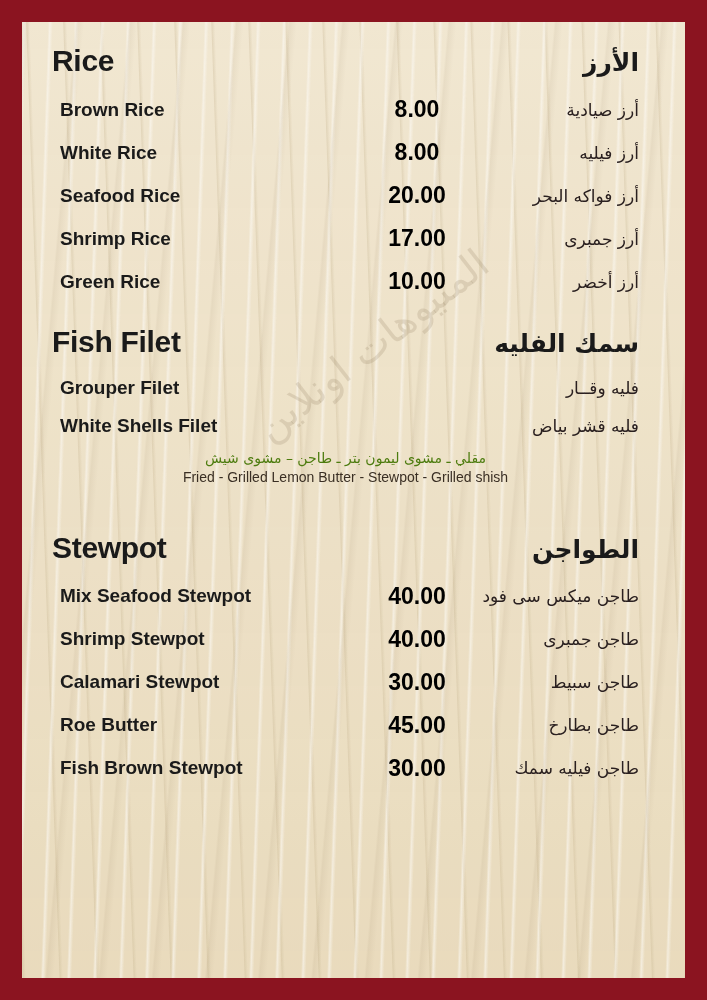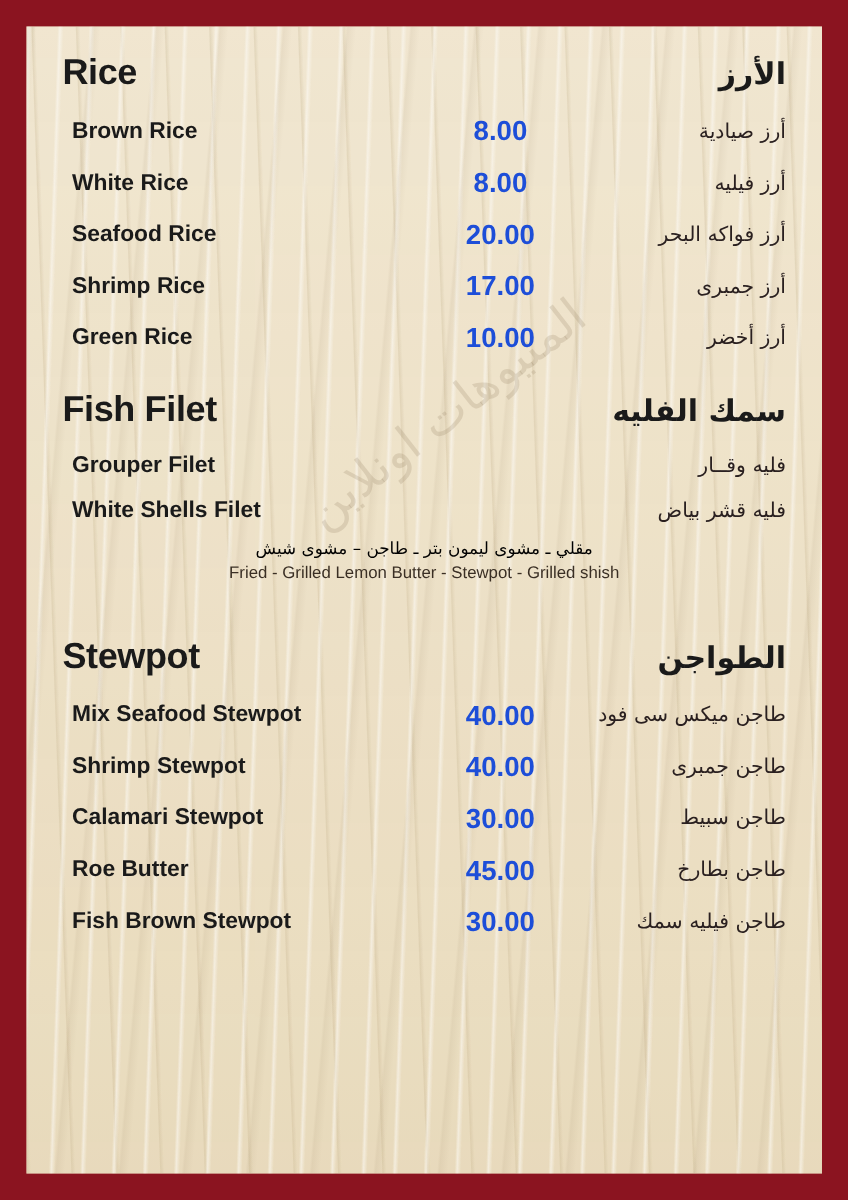--- a/index.html
+++ b/index.html
@@ -54,21 +54,21 @@
     transform: rotate(-38deg);
     font-size: 40px;
     color: rgba(140,120,90,0.20);
     letter-spacing: 2px;
     white-space: nowrap;
     pointer-events: none;
     font-family: "DejaVu Sans", sans-serif;
   }
   .content {
     position: relative;
-    padding: 22px 30px 0 30px;
+    padding: 22px 46px 0 30px;
     z-index: 3;
   }
   .section { margin-bottom: 6px; }
   .section-header {
     display: flex;
     align-items: baseline;
     justify-content: space-between;
     margin-bottom: 10px;
   }
   .section-title-en {
@@ -96,39 +96,39 @@
     font-weight: bold;
     color: #1a1a1a;
     text-align: left;
     padding-left: 8px;
   }
   .row .price {
     flex: 0 0 130px;
     text-align: center;
     font-size: 23px;
     font-weight: bold;
-    color: #1d4ed8;
+    color: #000000;
   }
   .row .ar {
     flex: 1;
     text-align: right;
     font-size: 17px;
     color: #2a2020;
     direction: rtl;
     font-family: "DejaVu Sans", sans-serif;
   }
   .row.noprice .price { visibility: hidden; }
   .note {
     text-align: center;
     margin: 4px 0 10px 0;
     line-height: 1.35;
   }
   .note-ar {
     font-size: 14px;
-    color: #000000;
+    color: #4d7c0f;
     direction: rtl;
     font-family: "DejaVu Sans", sans-serif;
   }
   .note-en {
     font-size: 14px;
     color: #3a2f24;
   }
   .spacer-sm { height: 16px; }
   .spacer-md { height: 34px; }
 </style>

